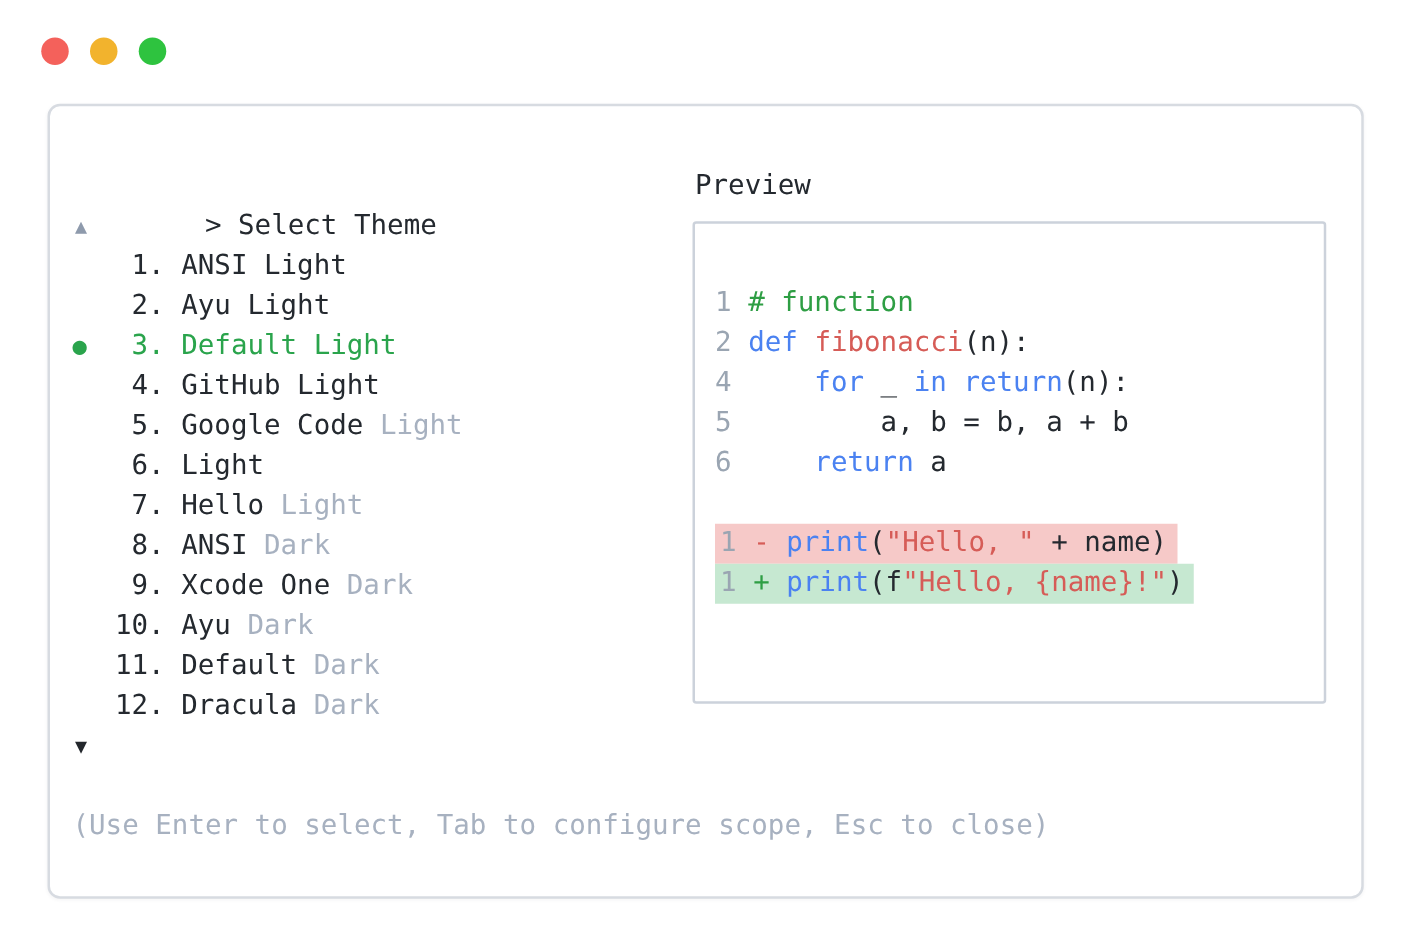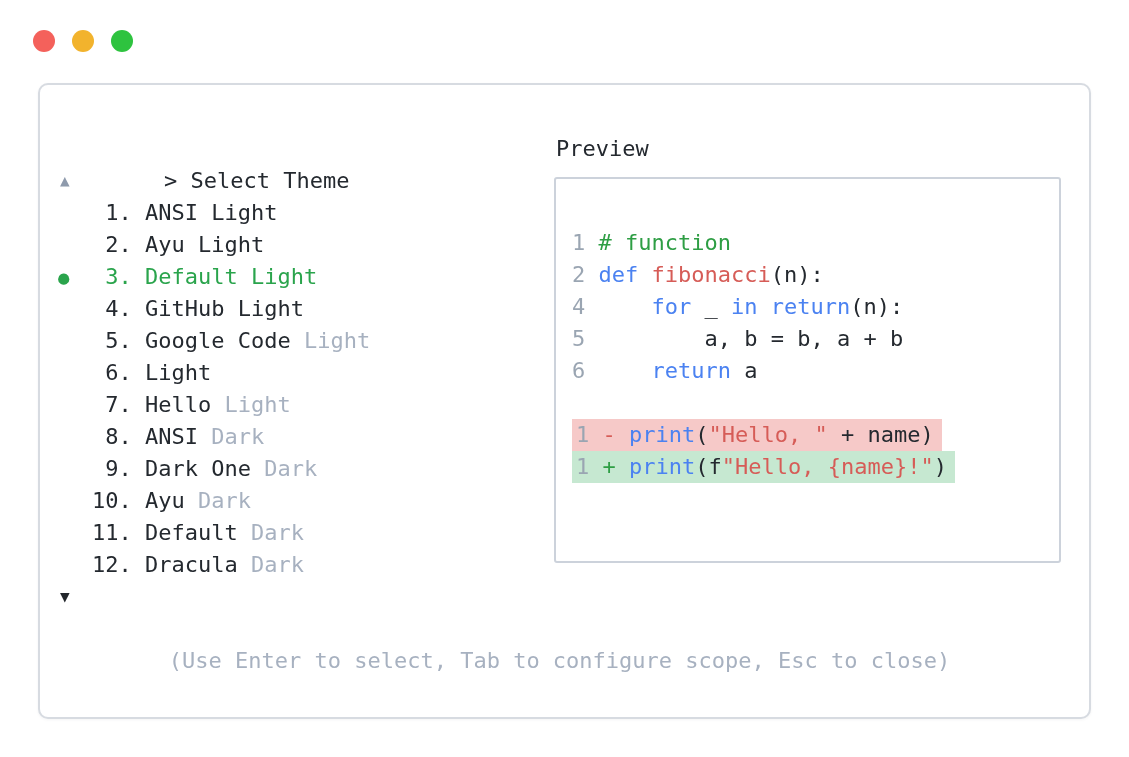--- a/index.html
+++ b/index.html
@@ -51,21 +51,21 @@
   .bg-removed{background:var(--removed_bg);padding:0 8px 0 4px;}
   .bg-added{background:var(--added_bg);padding:0 8px 0 4px;}
   .c-ln{color:var(--line_number);}
   .c-pl{color:var(--text);}
   .c-com{color:var(--comment_green);}
   .c-kw{color:var(--keyword_blue);}
   .c-fn{color:var(--string_red);}
   .c-str{color:var(--string_red);}
   .c-del{color:var(--string_red);}
   .c-add{color:var(--comment_green);}
-  .help-row{margin-top:32px;height:32px;line-height:32px;white-space:pre;color:var(--muted);text-align:center;}
+  .help-row{margin-top:32px;height:32px;line-height:32px;white-space:pre;color:var(--muted);}
 </style>
 </head>
 <body>
 
 <div class="traffic-lights" id="traffic-lights">
     <span class="dot" style="background: rgb(244, 97, 91);"></span>
     <span class="dot" style="background: rgb(242, 179, 45);"></span>
     <span class="dot" style="background: rgb(46, 195, 63);"></span>
   </div>
 
@@ -78,21 +78,21 @@
       <div class="scroll-ind scroll-up">▲</div>
       <ul class="theme-list" id="theme-list">
           <li class="theme-item"><span class="bullet"></span><span class="num">1.</span><span class="name">ANSI</span><span class="variant">Light</span></li>
           <li class="theme-item"><span class="bullet"></span><span class="num">2.</span><span class="name">Ayu</span><span class="variant">Light</span></li>
           <li class="theme-item selected"><span class="bullet">●</span><span class="num">3.</span><span class="name">Default</span><span class="variant">Light</span></li>
           <li class="theme-item"><span class="bullet"></span><span class="num">4.</span><span class="name">GitHub</span><span class="variant">Light</span></li>
           <li class="theme-item"><span class="bullet"></span><span class="num">5.</span><span class="name">Google Code</span><span class="variant muted">Light</span></li>
           <li class="theme-item"><span class="bullet"></span><span class="num">6.</span><span class="variant">Light</span></li>
           <li class="theme-item"><span class="bullet"></span><span class="num">7.</span><span class="name">Hello</span><span class="variant muted">Light</span></li>
           <li class="theme-item"><span class="bullet"></span><span class="num">8.</span><span class="name">ANSI</span><span class="variant muted">Dark</span></li>
-          <li class="theme-item"><span class="bullet"></span><span class="num">9.</span><span class="name">Dark One</span><span class="variant muted">Dark</span></li>
+          <li class="theme-item"><span class="bullet"></span><span class="num">9.</span><span class="name">Xcode One</span><span class="variant muted">Dark</span></li>
           <li class="theme-item"><span class="bullet"></span><span class="num">10.</span><span class="name">Ayu</span><span class="variant muted">Dark</span></li>
           <li class="theme-item"><span class="bullet"></span><span class="num">11.</span><span class="name">Default</span><span class="variant muted">Dark</span></li>
           <li class="theme-item"><span class="bullet"></span><span class="num">12.</span><span class="name">Dracula</span><span class="variant muted">Dark</span></li>
         </ul>
       <div class="scroll-ind scroll-down">▼</div>
     </div>
     <div class="right-col">
       <div class="preview-title">Preview</div>
       <div class="preview-box" id="preview-box">
           <div class="code-line"><span class="chunk"><span class="c-ln">1 </span><span class="c-com"># function</span></span></div>

